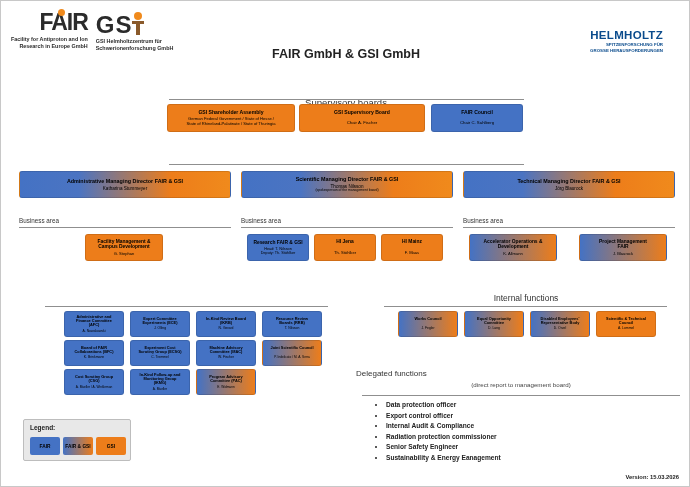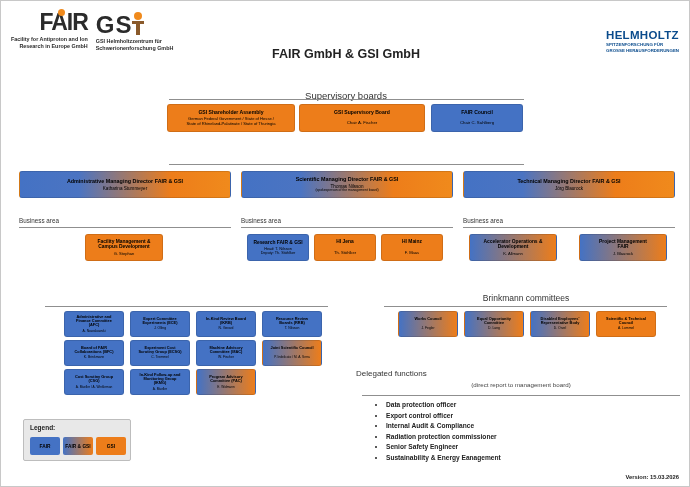--- a/index.html
+++ b/index.html
@@ -38,21 +38,21 @@
   .gsi-i { position: relative; width: 12px; height: 20px; }
   .gsi-i-bar { position: absolute; left: 4px; top: 6px; width: 4px; height: 14px; background: #8a5a2b; }
   .gsi-i-top { position: absolute; left: 0px; top: 6px; width: 12px; height: 3px; background: #8a5a2b; }
   .gsi-i-dot { position: absolute; left: 2px; top: -3px; width: 8px; height: 8px; border-radius: 50%; background: #f08a1c; }
   .gsi-sub { font-size: 5.4px; font-weight: bold; color: #2b2b2b; line-height: 7px; margin-top: 3px; white-space: pre-line; }
 
   .main-title {
     position: absolute; left: 0; top: 46px; width: 690px;
     text-align: center; font-size: 12.5px; font-weight: bold; color: #222;
   }
-  .helmholtz { position: absolute; right: 12px; top: 28px; text-align: left; }
+  .helmholtz { position: absolute; right: 28px; top: 28px; text-align: right; }
   .hz-word { font-size: 11.5px; font-weight: bold; color: #0a4b8c; letter-spacing: 0.3px; }
   .hz-sub { font-size: 4.4px; font-weight: bold; color: #0a4b8c; line-height: 6px; margin-top: 1px; white-space: pre-line; }
 
   
   .section-head {
     position: absolute; text-align: center;
     font-size: 9.5px; color: #333; font-weight: normal;
   }
   .rule { position: absolute; height: 1px; background: #8f8f8f; }
 
@@ -128,21 +128,21 @@
 
     <div class="main-title">FAIR GmbH &amp; GSI GmbH</div>
 
     <div class="helmholtz">
       <div class="hz-word">HELMHOLTZ</div>
       <div class="hz-sub">SPITZENFORSCHUNG FÜR
 GROSSE HERAUSFORDERUNGEN</div>
     </div>
   </div>
 
-  <div class="section-head" style="left:160px; top:89px; width:370px;text-align:center;">Supervisory boards</div>
+  <div class="section-head" style="left:160px; top:96px; width:370px;text-align:center;">Supervisory boards</div>
   <div class="rule" style="left:168px; top:98px; width:355px;"></div>
 
   <div class="box orange" style="left:166px; top:103px; width:128px; height:28px;">
     <div class="t" style="font-size:5.1px;">GSI Shareholder Assembly</div>
     <div class="n" style="font-size:4.1px; white-space:pre-line;">German Federal Government / State of Hesse /
 State of Rhineland-Palatinate / State of Thuringia</div>
   </div>
   <div class="box orange" style="left:298px; top:103px; width:126px; height:28px;">
     <div class="t" style="font-size:5.1px;">GSI Supervisory Board</div>
     <div class="n" style="font-size:4.3px; margin-top:6px;">Chair A. Fischer</div>
@@ -260,21 +260,21 @@
 Monitoring Group
 (IKMG)</div>
     <div class="n" style="font-size:3.2px;">A. Mueller</div>
   </div>
   <div class="box grad-s" style="left:195px; top:368px; width:60px; height:26px;">
     <div class="t" style="font-size:3.9px; white-space:pre-line;">Program Advisory
 Committee (PAC)</div>
     <div class="n" style="font-size:3.2px;">E. Widmann</div>
   </div>
 
-  <div class="section-head" style="left:380px; top:292px; width:290px; font-size:8.5px;">Brinkmann committees</div>
+  <div class="section-head" style="left:380px; top:292px; width:290px; font-size:8.5px;">Internal functions</div>
   <div class="rule" style="left:383px; top:305px; width:283px;"></div>
 
   <div class="box grad-s" style="left:397px; top:310px; width:60px; height:26px;">
     <div class="t" style="font-size:3.9px; white-space:pre-line;">Works Council</div>
     <div class="n" style="font-size:3.4px; margin-top:6px;">J. Fegler</div>
   </div>
   <div class="box grad-s" style="left:463px; top:310px; width:60px; height:26px;">
     <div class="t" style="font-size:3.9px; white-space:pre-line;">Equal Opportunity
 Committee</div>
     <div class="n" style="font-size:3.4px;">D. Lang</div>

